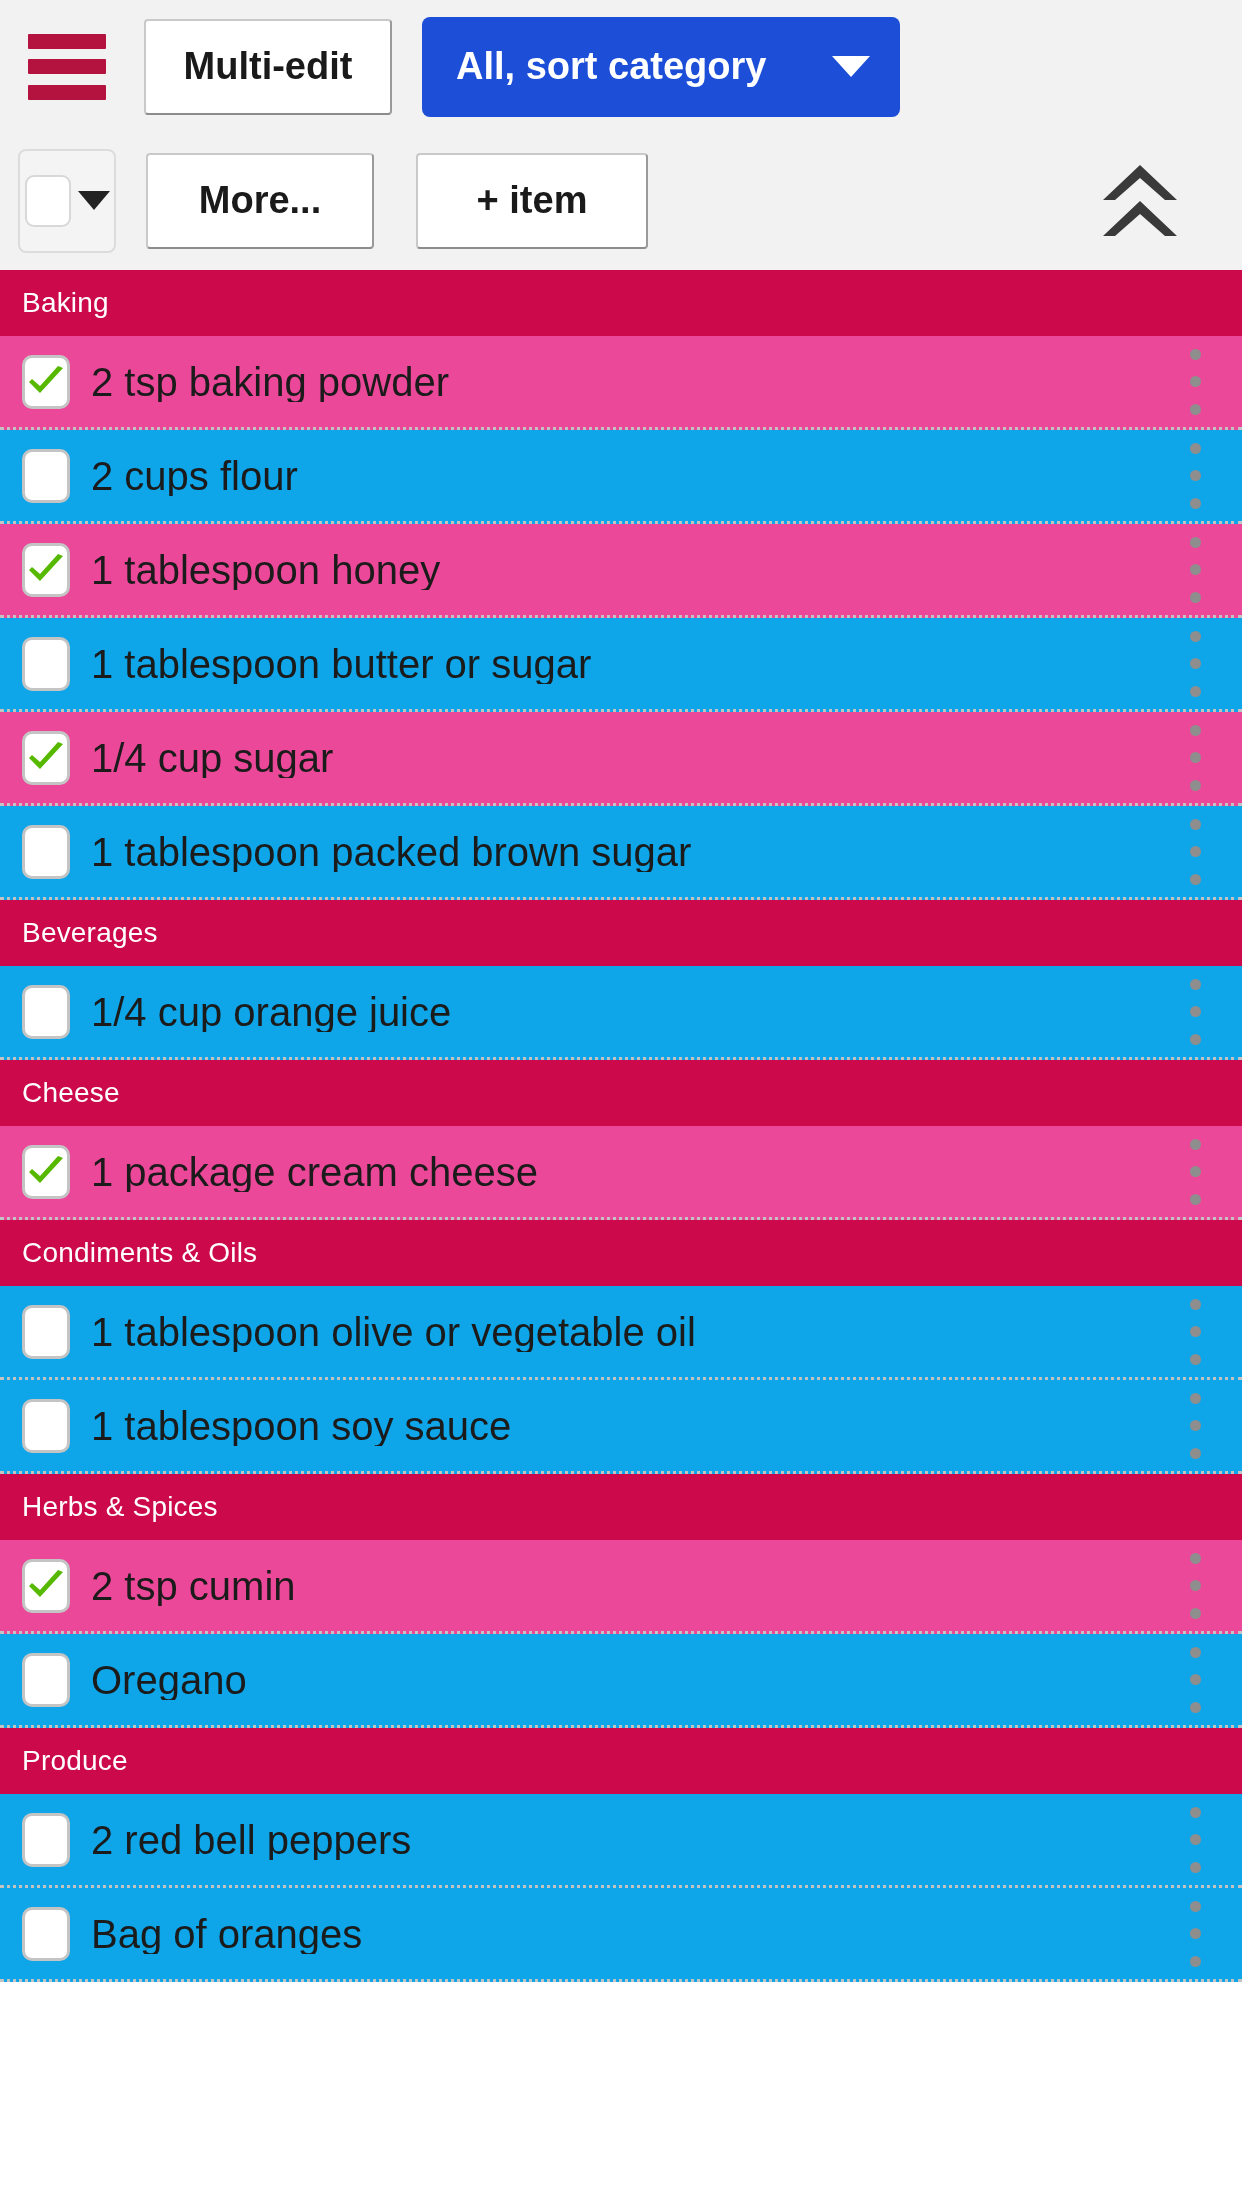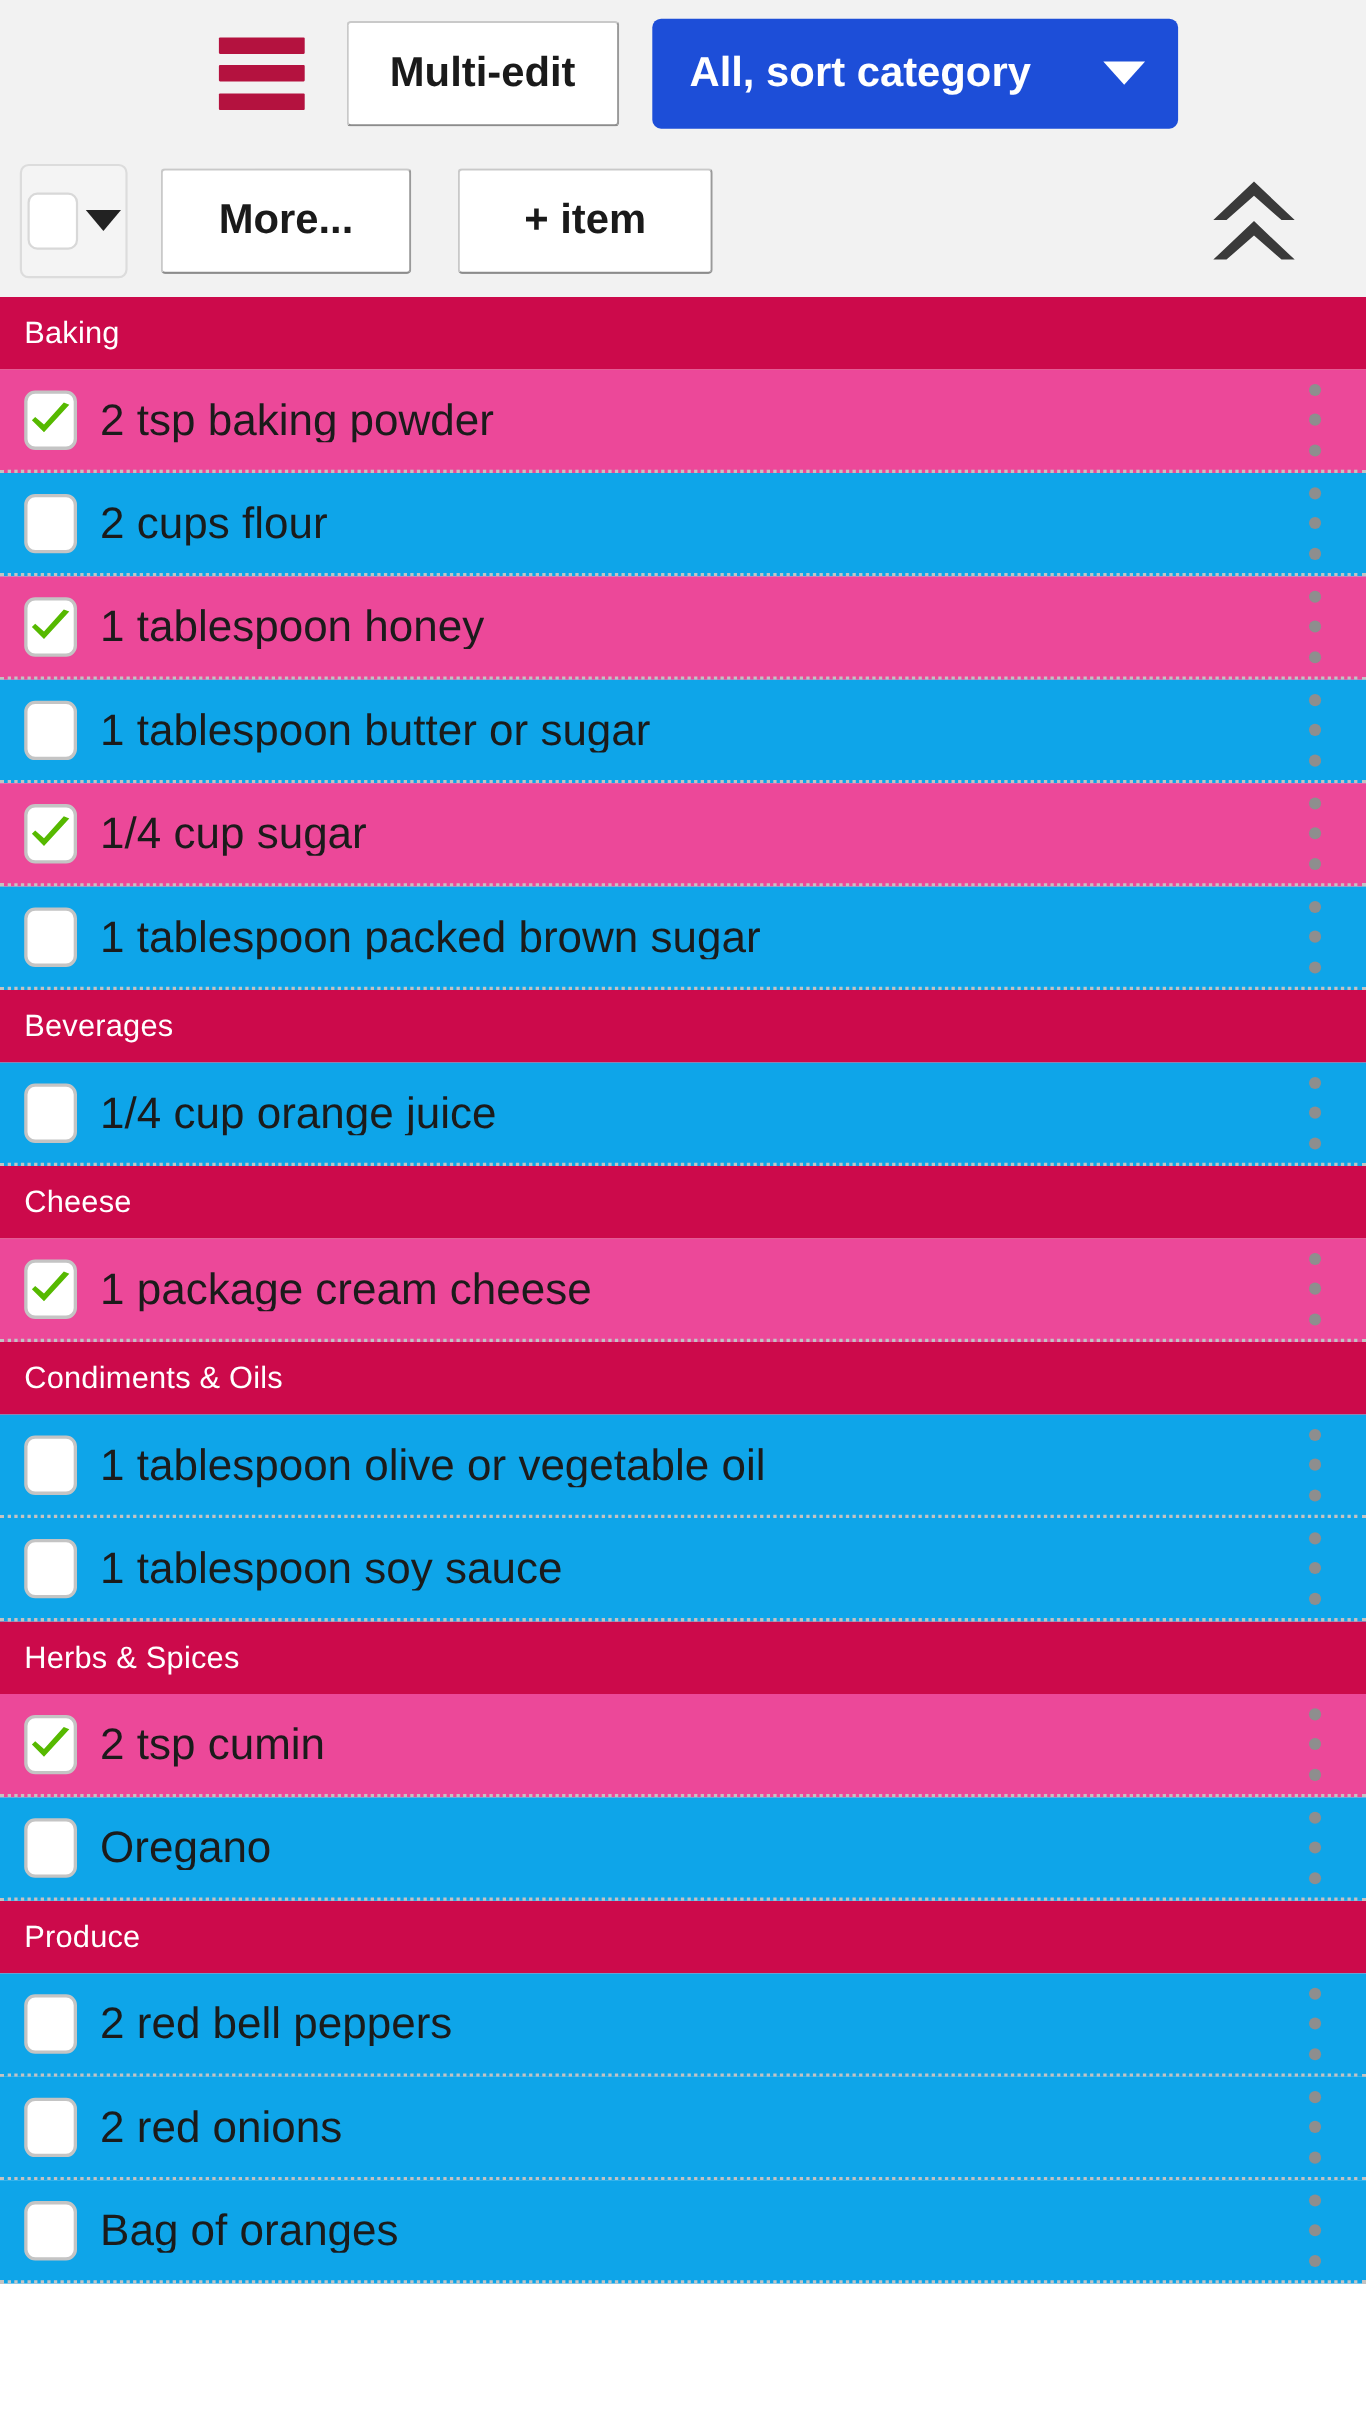--- a/index.html
+++ b/index.html
@@ -15,21 +15,21 @@
   .toolbar-wrap {
     background: #f2f2f2;
     width: 1242px;
     padding-bottom: 2px;
   }
   .toolbar-row {
     display: flex;
     align-items: center;
     width: 1242px;
   }
-  .toolbar-row-1 { height: 133px; padding: 0 0 0 28px; justify-content: center; }
+  .toolbar-row-1 { height: 133px; padding: 0 0 0 28px; }
   .toolbar-row-2 { height: 135px; padding: 0 2px 0 18px; }
 
   
   .hamburger {
     width: 78px;
     height: 66px;
     display: flex;
     flex-direction: column;
     justify-content: space-between;
     margin-right: 38px;
@@ -385,29 +385,20 @@
       <span class="cb"></span>
       <span class="item-label">2 red bell peppers</span>
       <span class="kebab">
         <i></i>
         <i></i>
         <i></i>
       </span>
     </div>
     <div class="item-row">
       <span class="cb"></span>
-      <span class="item-label">2 red onions</span>
-      <span class="kebab">
-        <i></i>
-        <i></i>
-        <i></i>
-      </span>
-    </div>
-    <div class="item-row">
-      <span class="cb"></span>
       <span class="item-label">Bag of oranges</span>
       <span class="kebab">
         <i></i>
         <i></i>
         <i></i>
       </span>
     </div>
   </div>
 
 </body></html>

